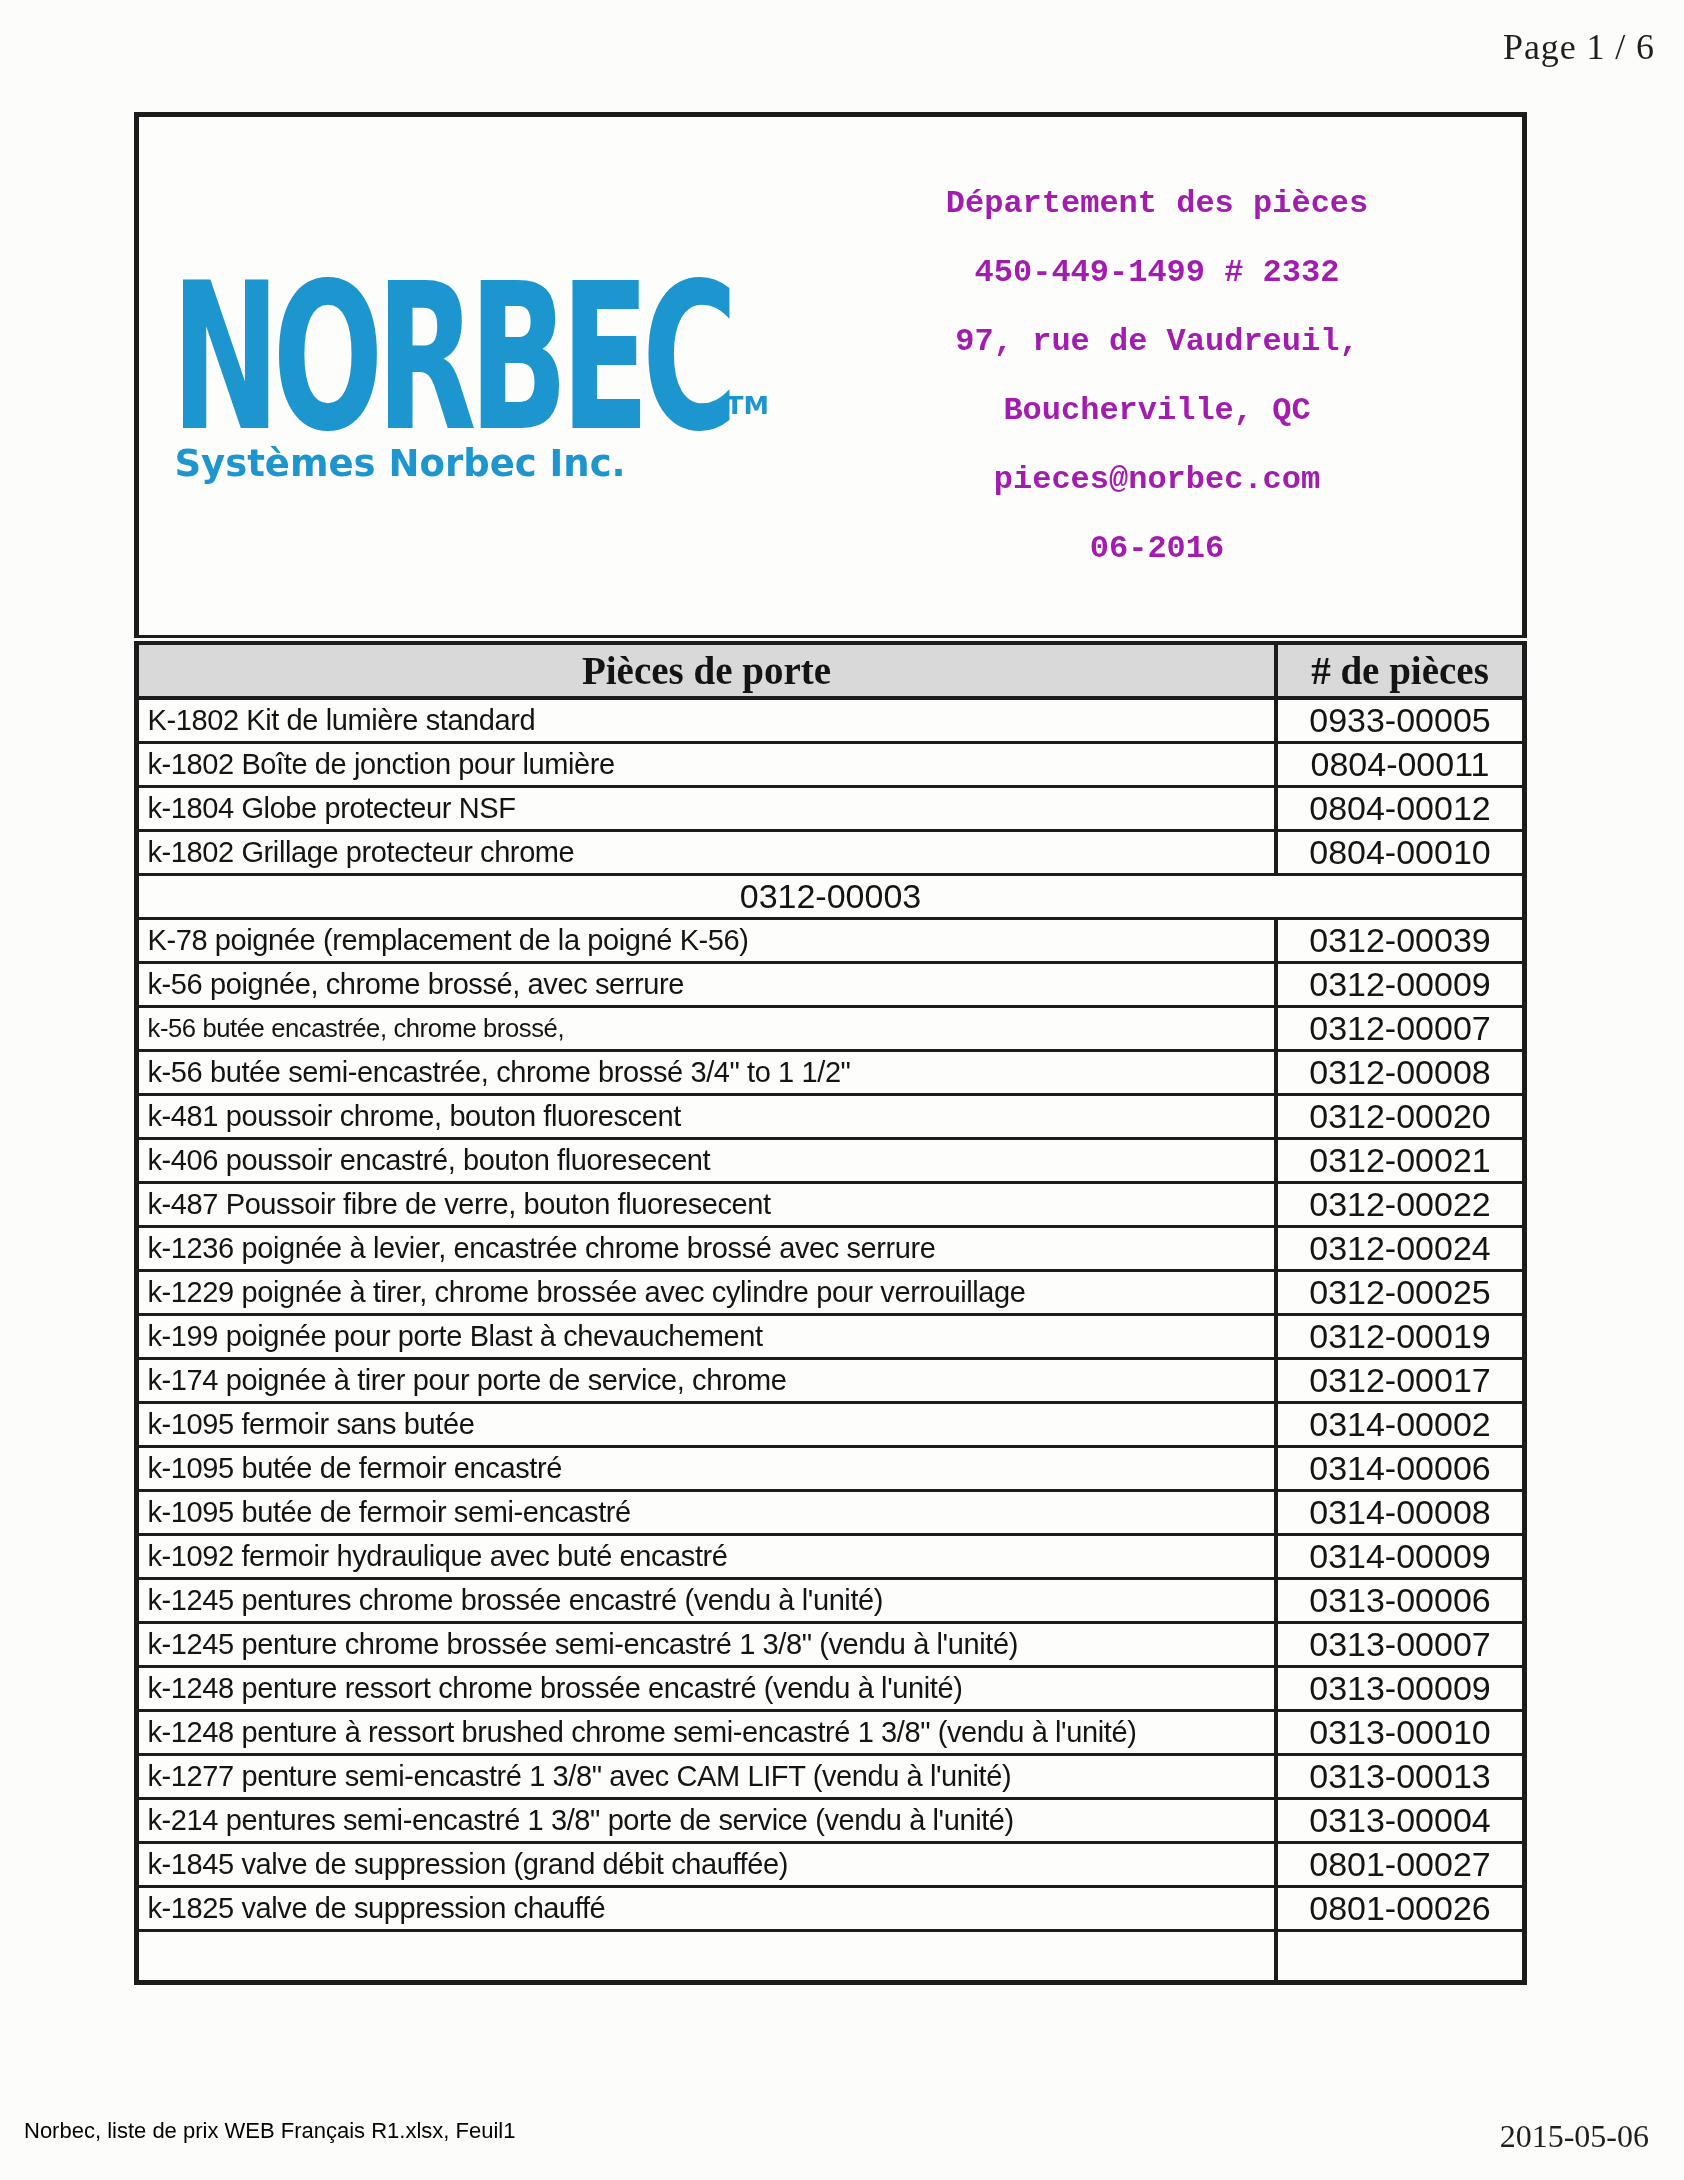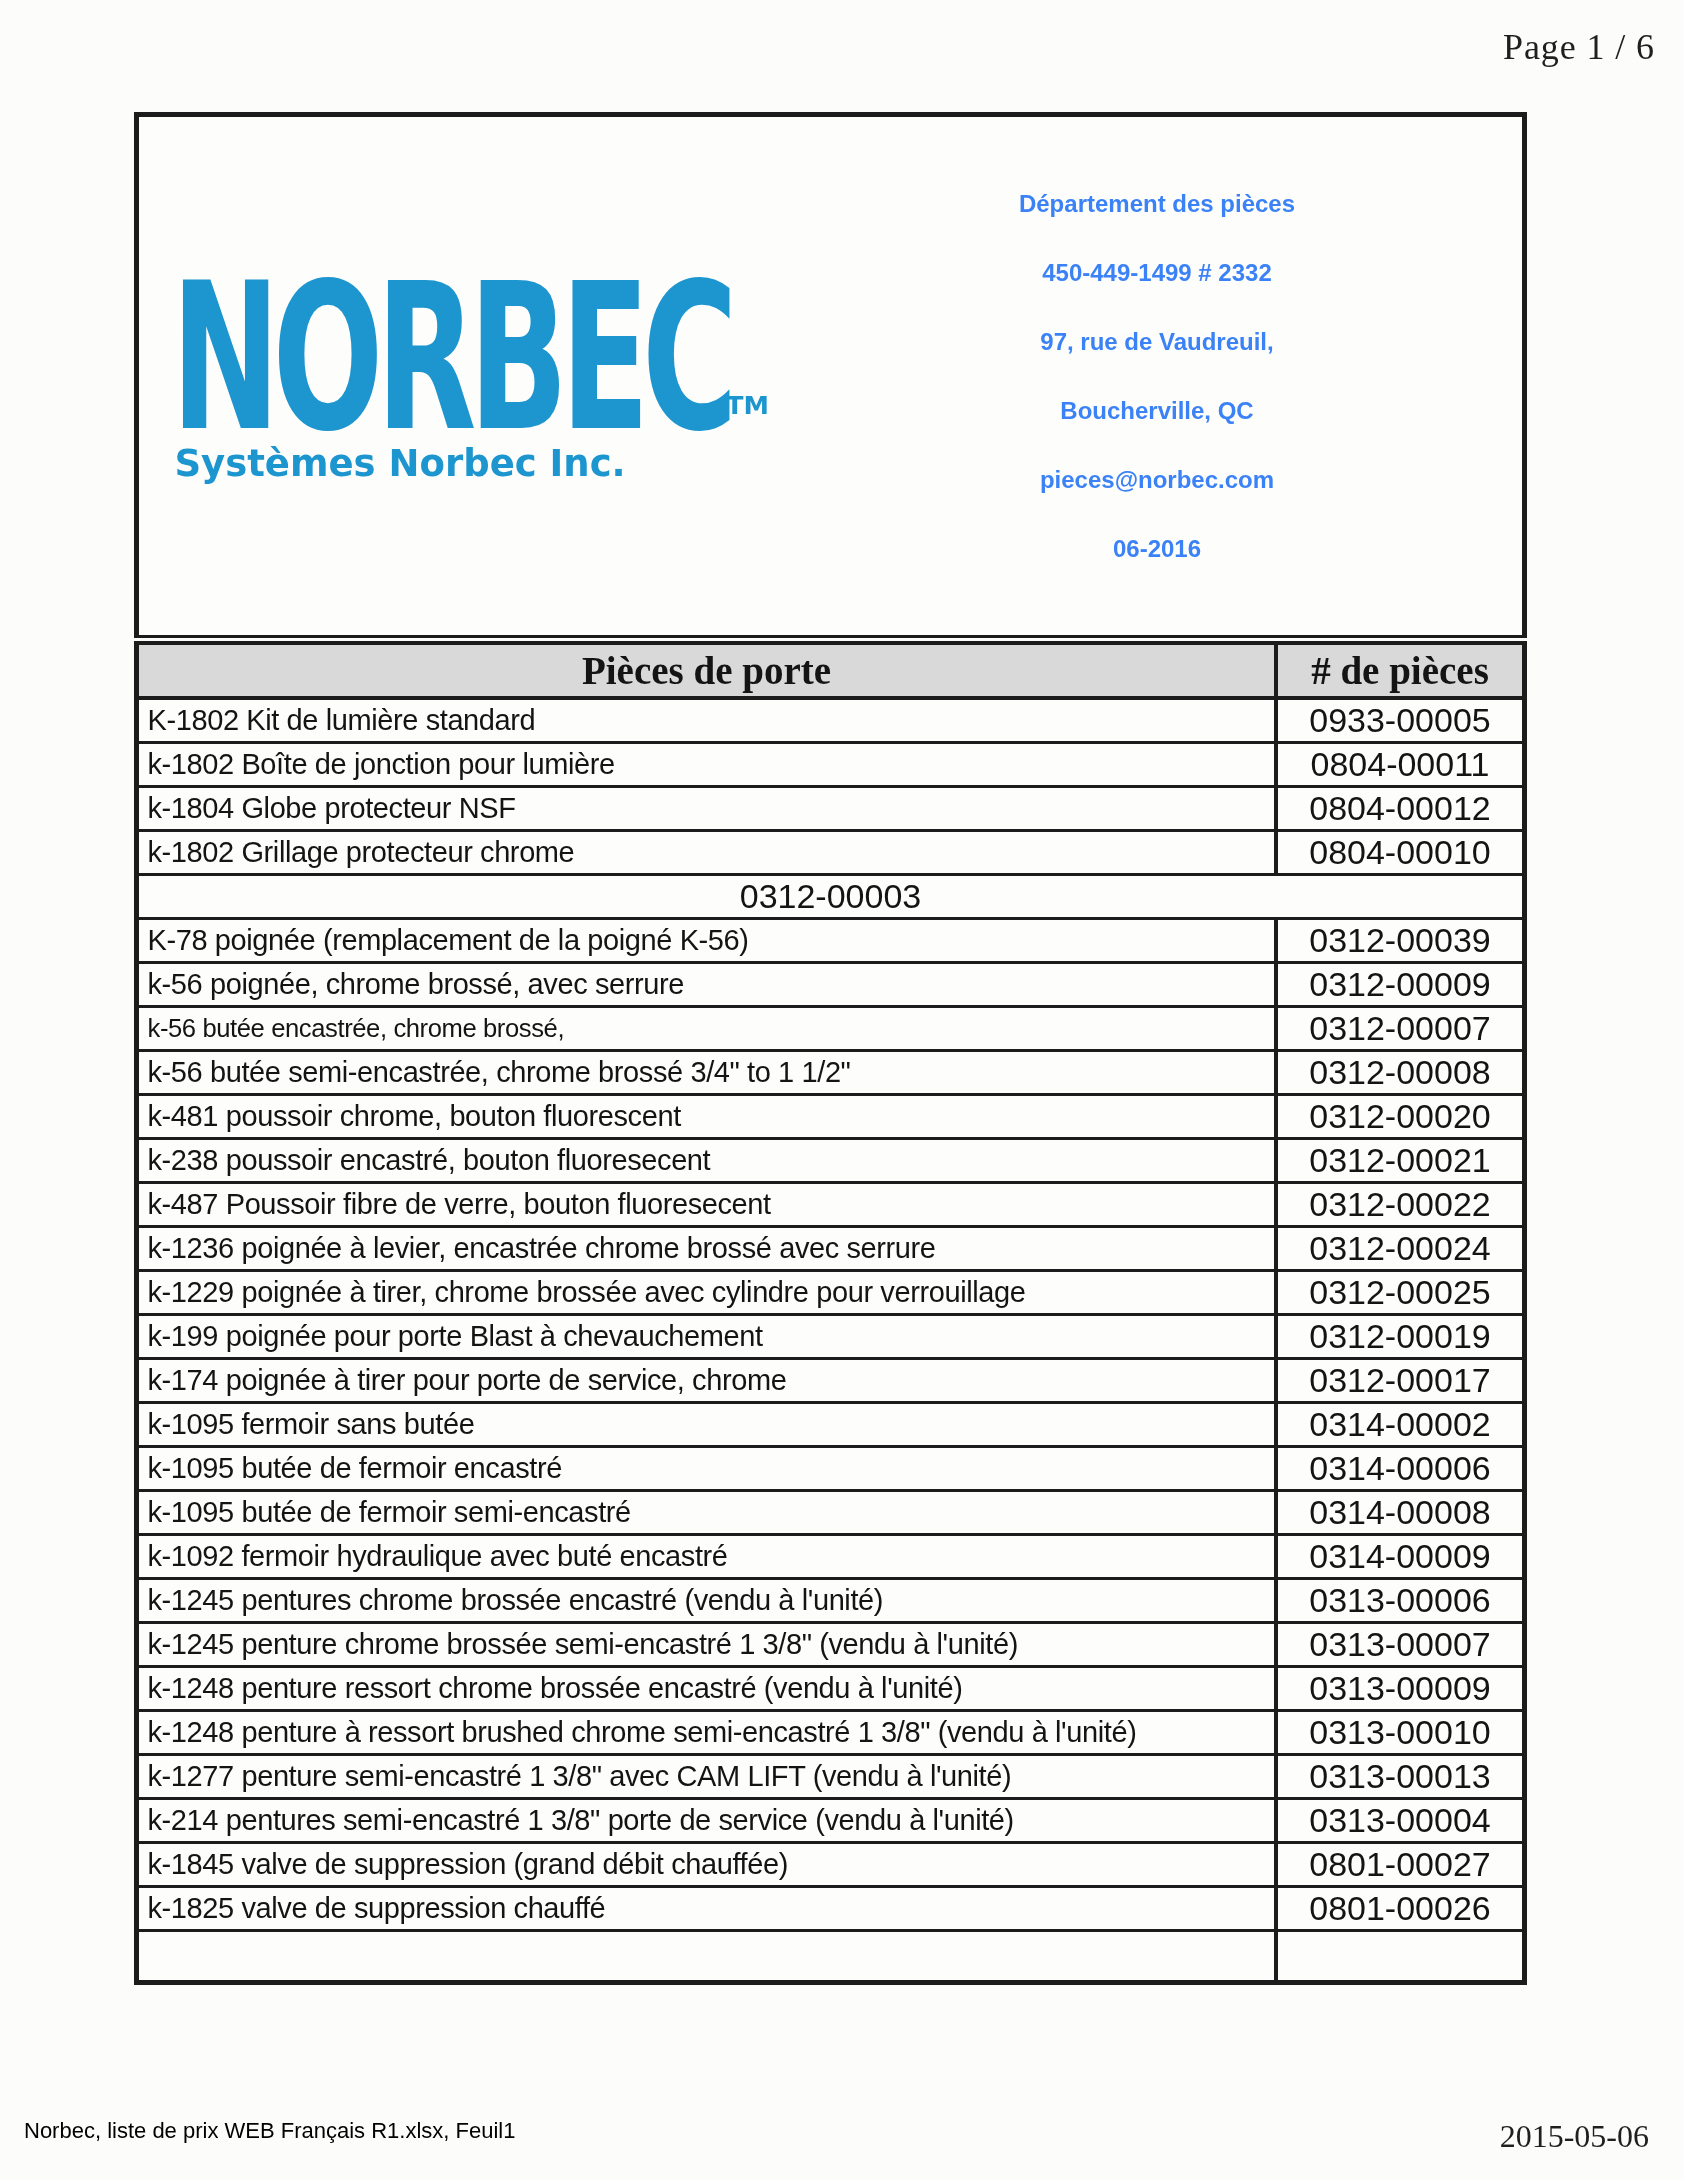--- a/index.html
+++ b/index.html
@@ -56,22 +56,22 @@
     font-family:"DejaVu Sans",sans-serif;
     font-weight:bold;font-size:37px;color:var(--accent);
     white-space:nowrap;
   }
   .contact{
     position:absolute;left:656px;top:73px;width:724px;
     display:flex;flex-direction:column;gap:41px;
     text-align:center;
   }
   .contact-line{
-    font-family:Liberation Sans, sans-serif;
-    font-weight:bold;font-size:24px;line-height:28px;color:#3b82f6;
+    font-family:Liberation Mono, monospace;
+    font-weight:bold;font-size:32px;line-height:28px;color:#a21caf;
   }
   
   .parts-table{
     position:absolute;left:134px;top:641px;
     width:1393px;height:1344px;
     border:5.1px solid var(--border);
     border-top-width:4.3px;
     display:flex;flex-direction:column;
     background:#fdfdfc;
   }
@@ -175,21 +175,21 @@
         </div><div class="row small">
           <div class="cell desc">k-56 butée encastrée, chrome brossé,</div>
           <div class="cell num">0312-00007</div>
         </div><div class="row">
           <div class="cell desc">k-56 butée semi-encastrée, chrome brossé 3/4" to 1 1/2"</div>
           <div class="cell num">0312-00008</div>
         </div><div class="row">
           <div class="cell desc">k-481 poussoir chrome, bouton fluorescent</div>
           <div class="cell num">0312-00020</div>
         </div><div class="row">
-          <div class="cell desc">k-238 poussoir encastré, bouton fluoresecent</div>
+          <div class="cell desc">k-406 poussoir encastré, bouton fluoresecent</div>
           <div class="cell num">0312-00021</div>
         </div><div class="row">
           <div class="cell desc">k-487 Poussoir fibre de verre, bouton fluoresecent</div>
           <div class="cell num">0312-00022</div>
         </div><div class="row">
           <div class="cell desc">k-1236 poignée à levier, encastrée chrome brossé avec serrure</div>
           <div class="cell num">0312-00024</div>
         </div><div class="row">
           <div class="cell desc">k-1229 poignée à tirer, chrome brossée avec cylindre pour verrouillage</div>
           <div class="cell num">0312-00025</div>

